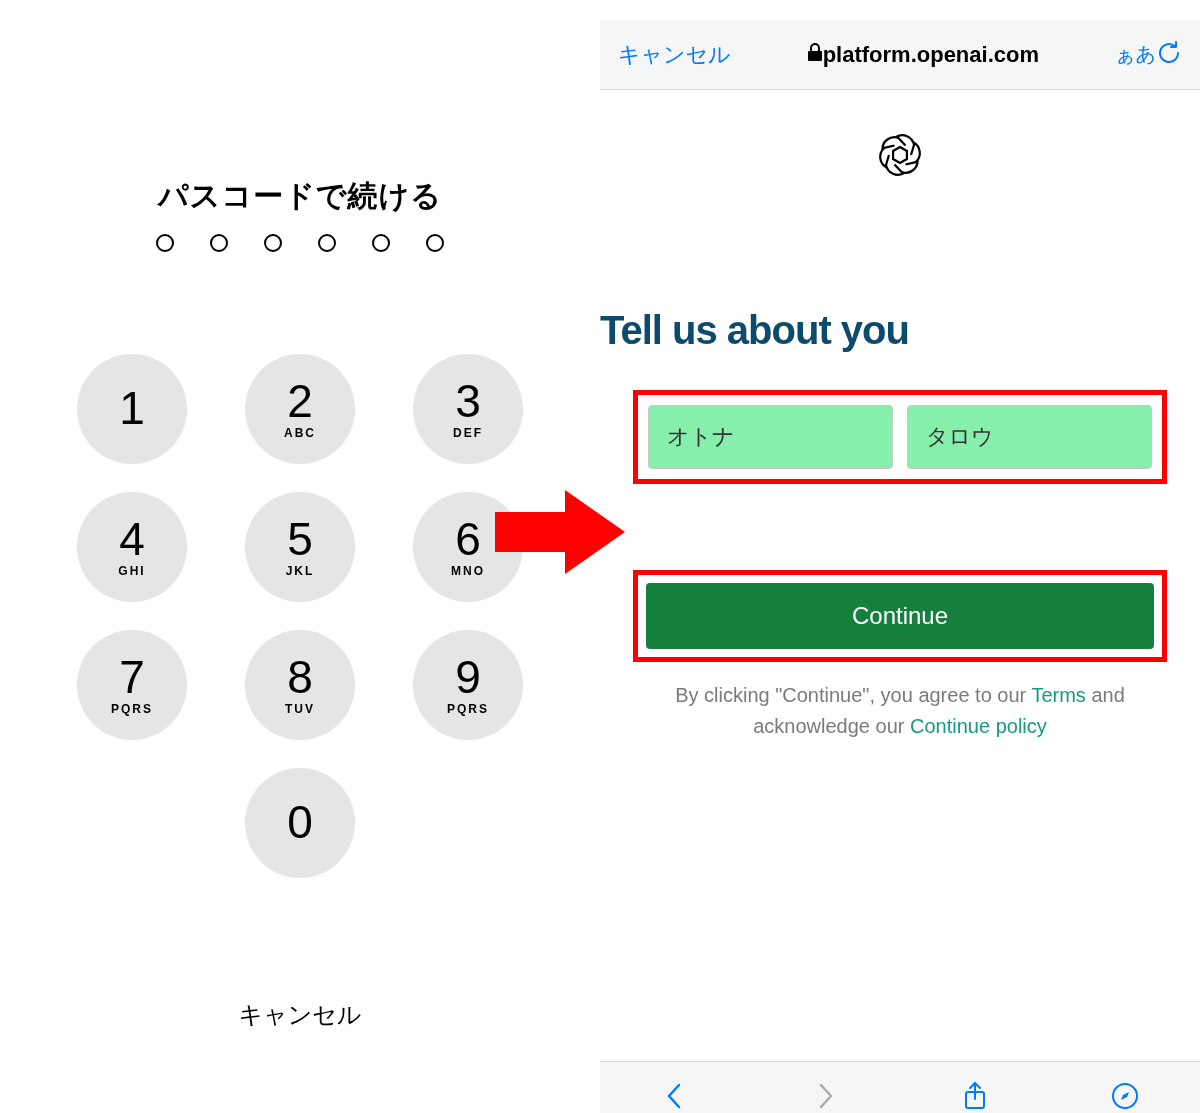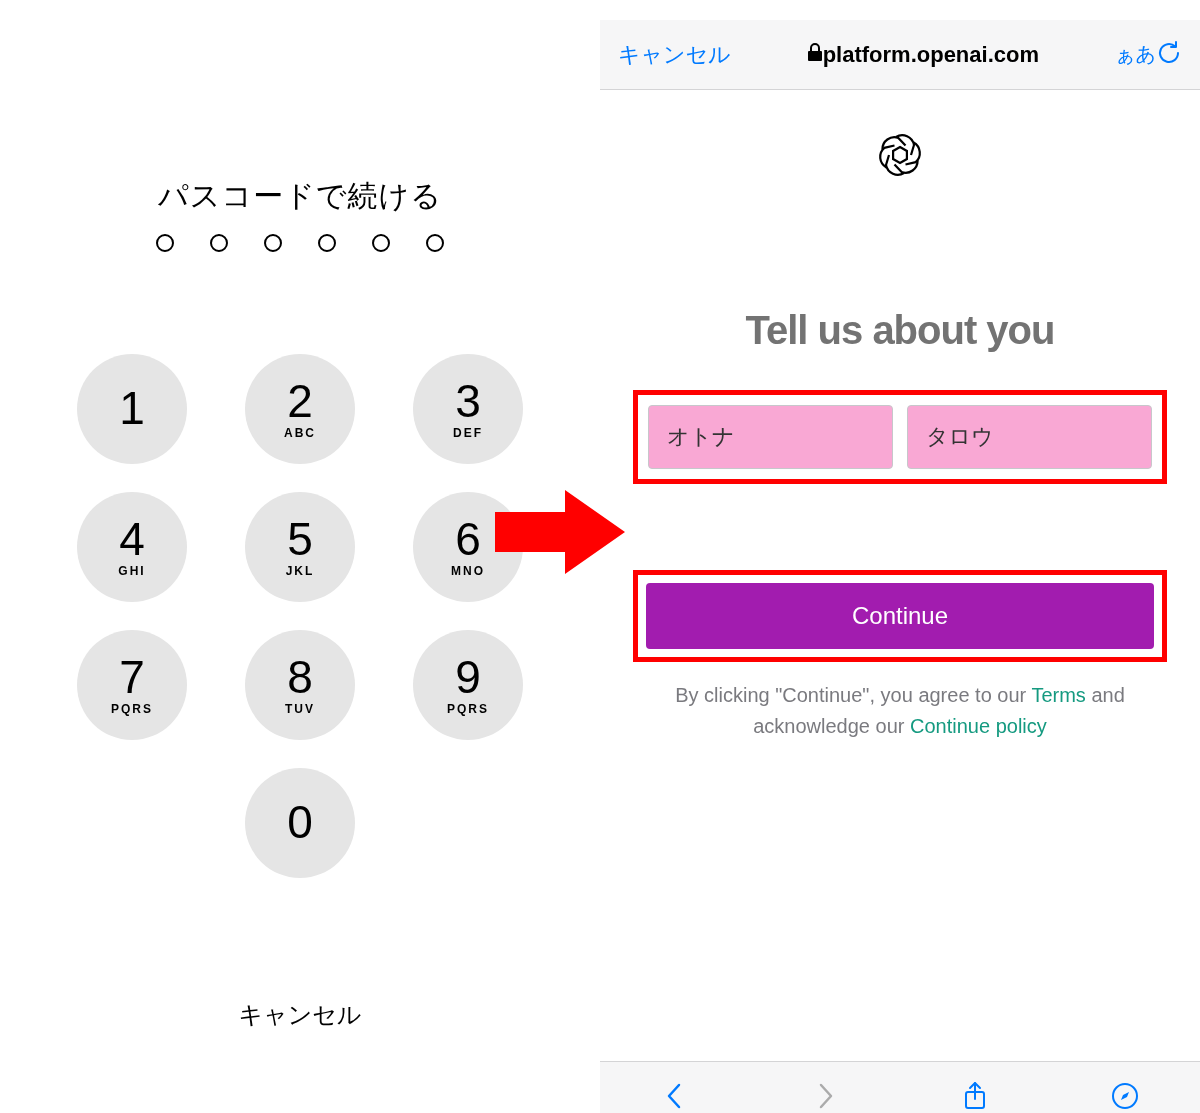--- a/index.html
+++ b/index.html
@@ -1,21 +1,21 @@
 <!DOCTYPE html>
 <html><head>
   <meta charset="utf-8">
   <style>
     * { margin: 0; padding: 0; box-sizing: border-box; }
     html, body { width: 1200px; height: 1113px; font-family: -apple-system, BlinkMacSystemFont, "Hiragino Sans", "Helvetica Neue", sans-serif; background: #fff; overflow: hidden; }
     .stage { display: flex; width: 1200px; height: 1113px; position: relative; }
     .pane { width: 600px; height: 100%; position: relative; background: #fff; margin-top: 20px; }
 
     
-    .left .title { position: absolute; top: 156px; left: 0; width: 100%; text-align: center; font-size: 30px; font-weight: 400; letter-spacing: 1px; color: #000; }
+    .left .title { position: absolute; top: 156px; left: 0; width: 100%; text-align: center; font-size: 30px; font-weight: 700; letter-spacing: 1px; color: #000; }
     .left .dots { position: absolute; top: 214px; left: 0; width: 100%; display: flex; justify-content: center; gap: 36px; }
     .left .dots .dot { width: 18px; height: 18px; border: 2px solid #000; border-radius: 50%; }
 
     .left .keypad { position: absolute; top: 334px; left: 0; width: 100%; display: grid; grid-template-columns: repeat(3,110px); grid-auto-rows: 110px; justify-content: center; gap: 28px 58px; }
     .left .key { width: 110px; height: 110px; border-radius: 50%; background: #e5e5e5; display: flex; flex-direction: column; align-items: center; justify-content: center; cursor: pointer; }
     .left .key .digit { font-size: 46px; font-weight: 400; line-height: 1; color: #000; font-family: -apple-system, "Helvetica Neue", sans-serif; }
     .left .key .letters { font-size: 12px; font-weight: 700; letter-spacing: 2px; margin-top: 2px; color: #000; }
     .left .key.zero { grid-column: 2; }
     .left .key.blank { background: transparent; cursor: default; }
 
@@ -29,30 +29,30 @@
     .right .addr .cancel { color: #007aff; font-size: 22px; cursor: pointer; white-space: nowrap; }
     .right .addr .url { display: flex; align-items: center; gap: 0; color: #000; font-size: 22px; font-weight: 600; }
     .right .addr .url svg { width: 16px; height: 20px; }
     .right .addr .right-controls { display: flex; align-items: center; }
     .right .addr .aa { color: #007aff; font-size: 20px; cursor: pointer; }
     .right .addr .reload svg { width: 26px; height: 26px; stroke: #007aff; fill: none; stroke-width: 2; }
 
     .right .logo-wrap { position: absolute; top: 110px; left: 0; width: 100%; display: flex; justify-content: center; }
     .right .logo-wrap svg { width: 50px; height: 50px; }
 
-    .right .form-title { position: absolute; top: 288px; left: 0; width: 100%; text-align: center; font-size: 40px; font-weight: 800; letter-spacing: -1px; color: #737373; }
+    .right .form-title { position: absolute; top: 288px; left: 0; width: 100%; text-align: left; font-size: 40px; font-weight: 800; letter-spacing: -1px; color: #0c4a6e; }
 
     .right .red-box-1 { position: absolute; left: 33px; right: 33px; top: 370px; border: 5px solid #ff0000; padding: 10px 10px; }
     .right .name-row { display: flex; gap: 14px; }
-    .right .input { border: 1px solid #c7c7cb; border-radius: 4px; height: 64px; display: flex; align-items: center; padding: 0 18px; font-size: 22px; color: #333; background: #f9a8d4; }
+    .right .input { border: 1px solid #c7c7cb; border-radius: 4px; height: 64px; display: flex; align-items: center; padding: 0 18px; font-size: 22px; color: #333; background: #86efac; }
     .right .name-row .input { flex: 1; }
     .right .dob { margin-top: 14px; }
 
     .right .red-box-2 { position: absolute; left: 33px; right: 33px; top: 550px; border: 5px solid #ff0000; padding: 8px; }
-    .right .continue-btn { background: #a21caf; color: #fff; height: 66px; display: flex; align-items: center; justify-content: center; font-size: 24px; border-radius: 4px; cursor: pointer; }
+    .right .continue-btn { background: #15803d; color: #fff; height: 66px; display: flex; align-items: center; justify-content: center; font-size: 24px; border-radius: 4px; cursor: pointer; }
 
     .right .agree { position: absolute; top: 660px; left: 44px; right: 44px; text-align: center; font-size: 20px; color: #7a7a7f; line-height: 1.55; }
     .right .agree a { color: #159a80; text-decoration: none; cursor: pointer; }
 
     .right .toolbar { position: absolute; bottom: 0; left: 0; right: 0; height: 72px; background: #f6f6f7; border-top: 1px solid #d4d4d6; display: flex; align-items: center; justify-content: space-around; }
     .right .toolbar svg { width: 30px; height: 30px; }
     .right .toolbar .disabled svg { opacity: 0.3; }
   </style>
 </head>
 <body>

